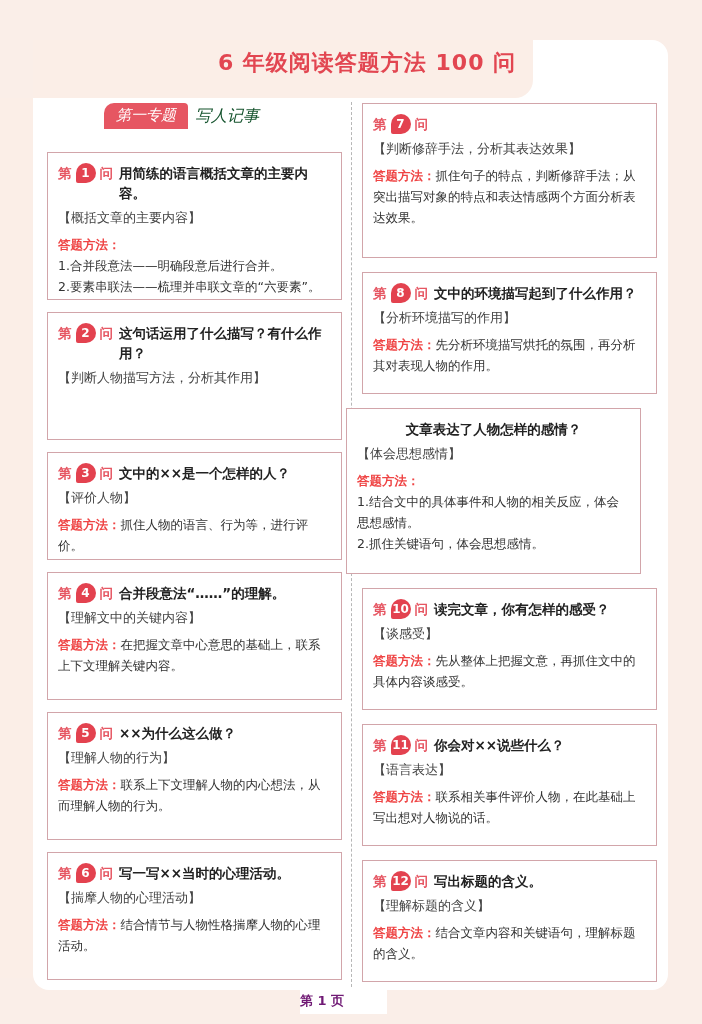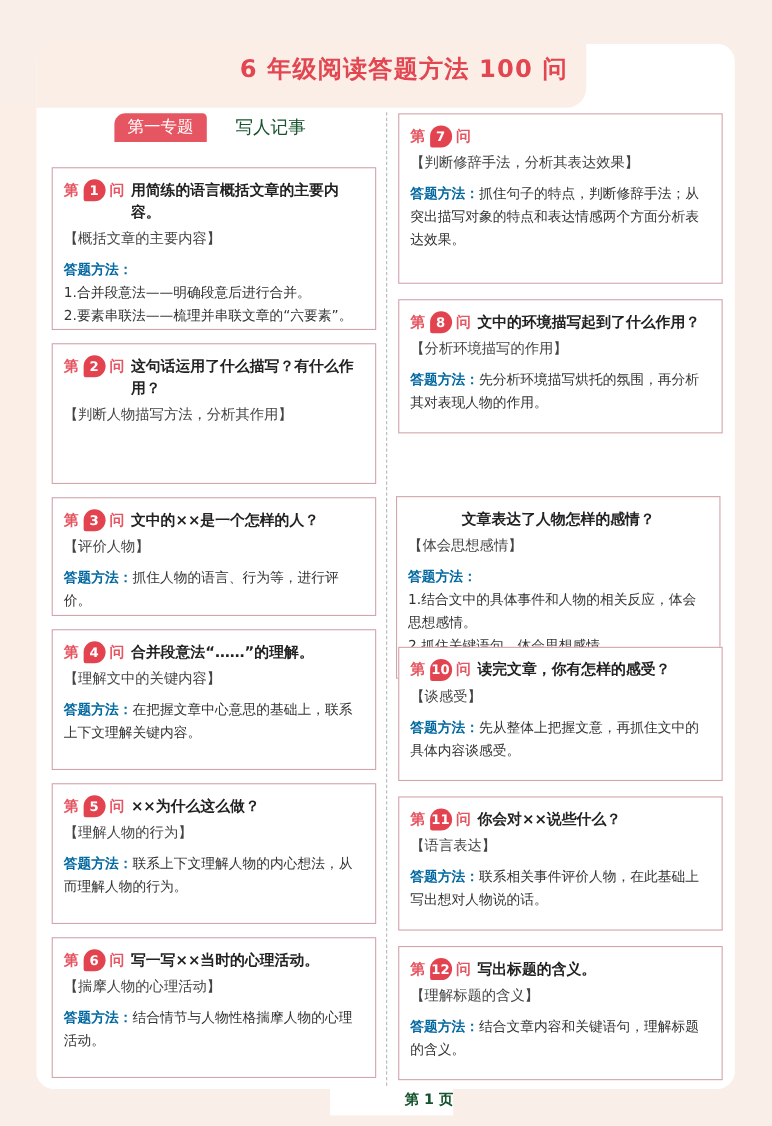--- a/index.html
+++ b/index.html
@@ -28,21 +28,21 @@
     font-size: 22px; font-weight: bold; color: #e24651; letter-spacing: 1px;
   }
   .left-strip {
     position: absolute; left: 0; top: 98px; width: 33px; height: 880px; background: #fbeee7;
   }
   .divider {
     position: absolute; left: 351px; top: 102px; height: 890px;
     border-left: 1px dashed #b7b7b7;
   }
   .topic {
-    position: absolute; left: 104px; top: 103px; display: flex; align-items: center; gap: 26px;
+    position: absolute; left: 104px; top: 103px; display: flex; align-items: center; gap: 7px; font-style: italic;
   }
   .topic-tag {
     background: #e65662; color: #fff; font-size: 15px; padding: 3px 12px 4px;
     border-radius: 10px 4px 0 0;
   }
   .topic-name { font-size: 16px; color: #14532d; }
 
   .card {
     position: absolute; width: 295px;
     border: 1px solid #d2a5aa;
@@ -54,26 +54,26 @@
   .qbadge .di, .qbadge .wen { font-size: 13.5px; color: #e65662; }
   .qbadge .num {
     display: inline-flex; align-items: center; justify-content: center;
     width: 20px; height: 20px; border-radius: 50% 50% 50% 10%;
     background: #e3424f; color: #fff; font-size: 12px; margin: 0 4px;
   }
   .qtext { color: #222; font-weight: bold; }
   .qtext.center { text-align: center; width: 100%; }
   .tag { font-size: 13px; color: #444; margin-top: 5px; line-height: 20px; }
   .method { font-size: 12.5px; color: #333; margin-top: 6px; line-height: 21px; }
-  .method b { font-weight: bold; color: #0369a1; }
+  .method b { font-weight: bold; color: #ef4444; }
   .method .line { display: block; }
 
   .pagenum {
-    position: absolute; left: 300px; top: 988px; width: 112px; height: 26px;
-    background: #fff; text-align: right; font-size: 13px; font-weight: bold; line-height: 26px; color: #14532d;
+    position: absolute; left: 300px; top: 988px; width: 87px; height: 26px;
+    background: #fff; text-align: left; font-size: 13px; font-weight: bold; line-height: 26px; color: #701a75;
   }
 </style>
 </head>
 <body>
 
 <div class="page">
   <div class="sheet"></div>
   <div class="title-band"></div>
   <div class="left-strip"></div>
   <div class="title">6 年级阅读答题方法 100 问</div>
@@ -184,21 +184,21 @@
         <span class="di">第</span>
           <span class="num">8</span>
           <span class="wen">问</span>
       </span>
       <span class="qtext">文中的环境描写起到了什么作用？</span>
     </div>
     <div class="tag">【分析环境描写的作用】</div>
     <div class="method"><b>答题方法：</b><span>先分析环境描写烘托的氛围，再分析其对表现人物的作用。</span></div>
   </div>
 
-  <div class="card" style="left:360px; top:408px; height:166px;margin-top:43px;">
+  <div class="card" style="left:346px; top:408px; height:166px;">
     <div class="card-head">
       <span class="qtext center">文章表达了人物怎样的感情？</span>
     </div>
     <div class="tag">【体会思想感情】</div>
     <div class="method">
       <b class="line">答题方法：</b>
       <span class="line">1.结合文中的具体事件和人物的相关反应，体会思想感情。</span>
       <span class="line">2.抓住关键语句，体会思想感情。</span>
     </div>
   </div>

